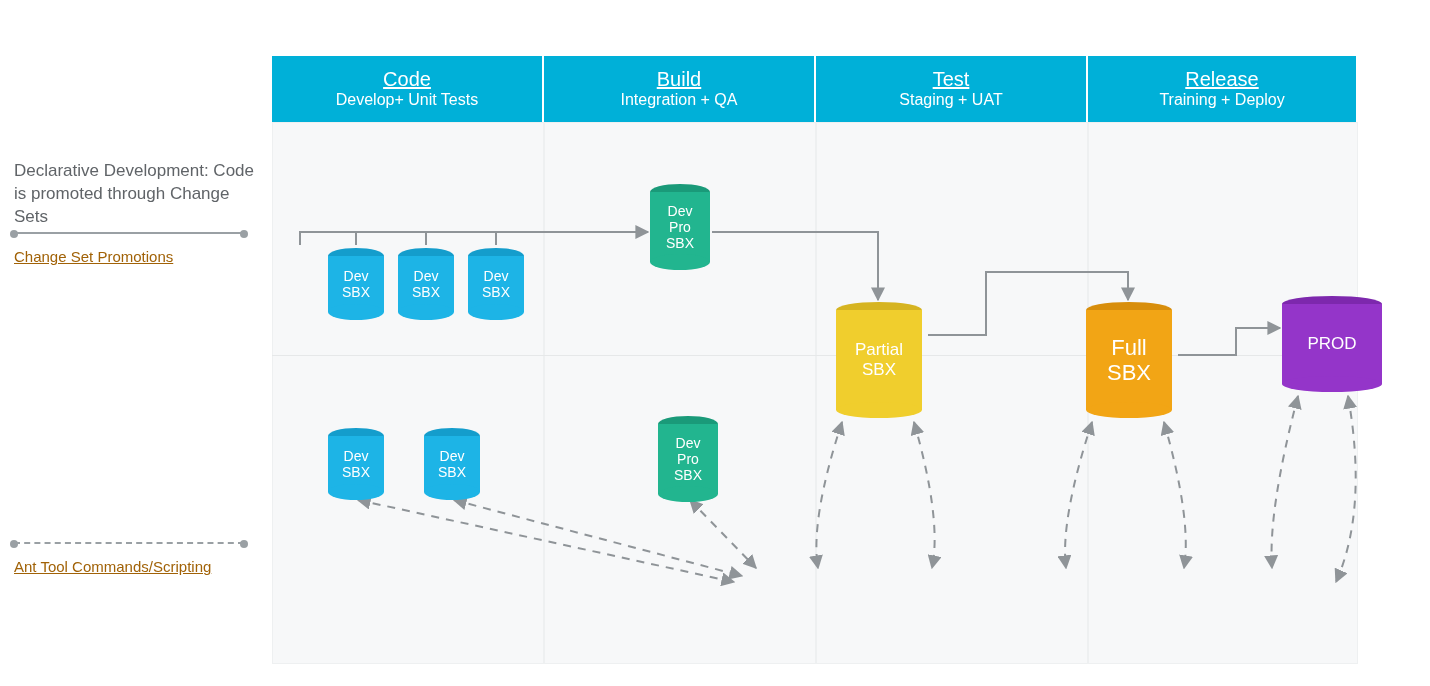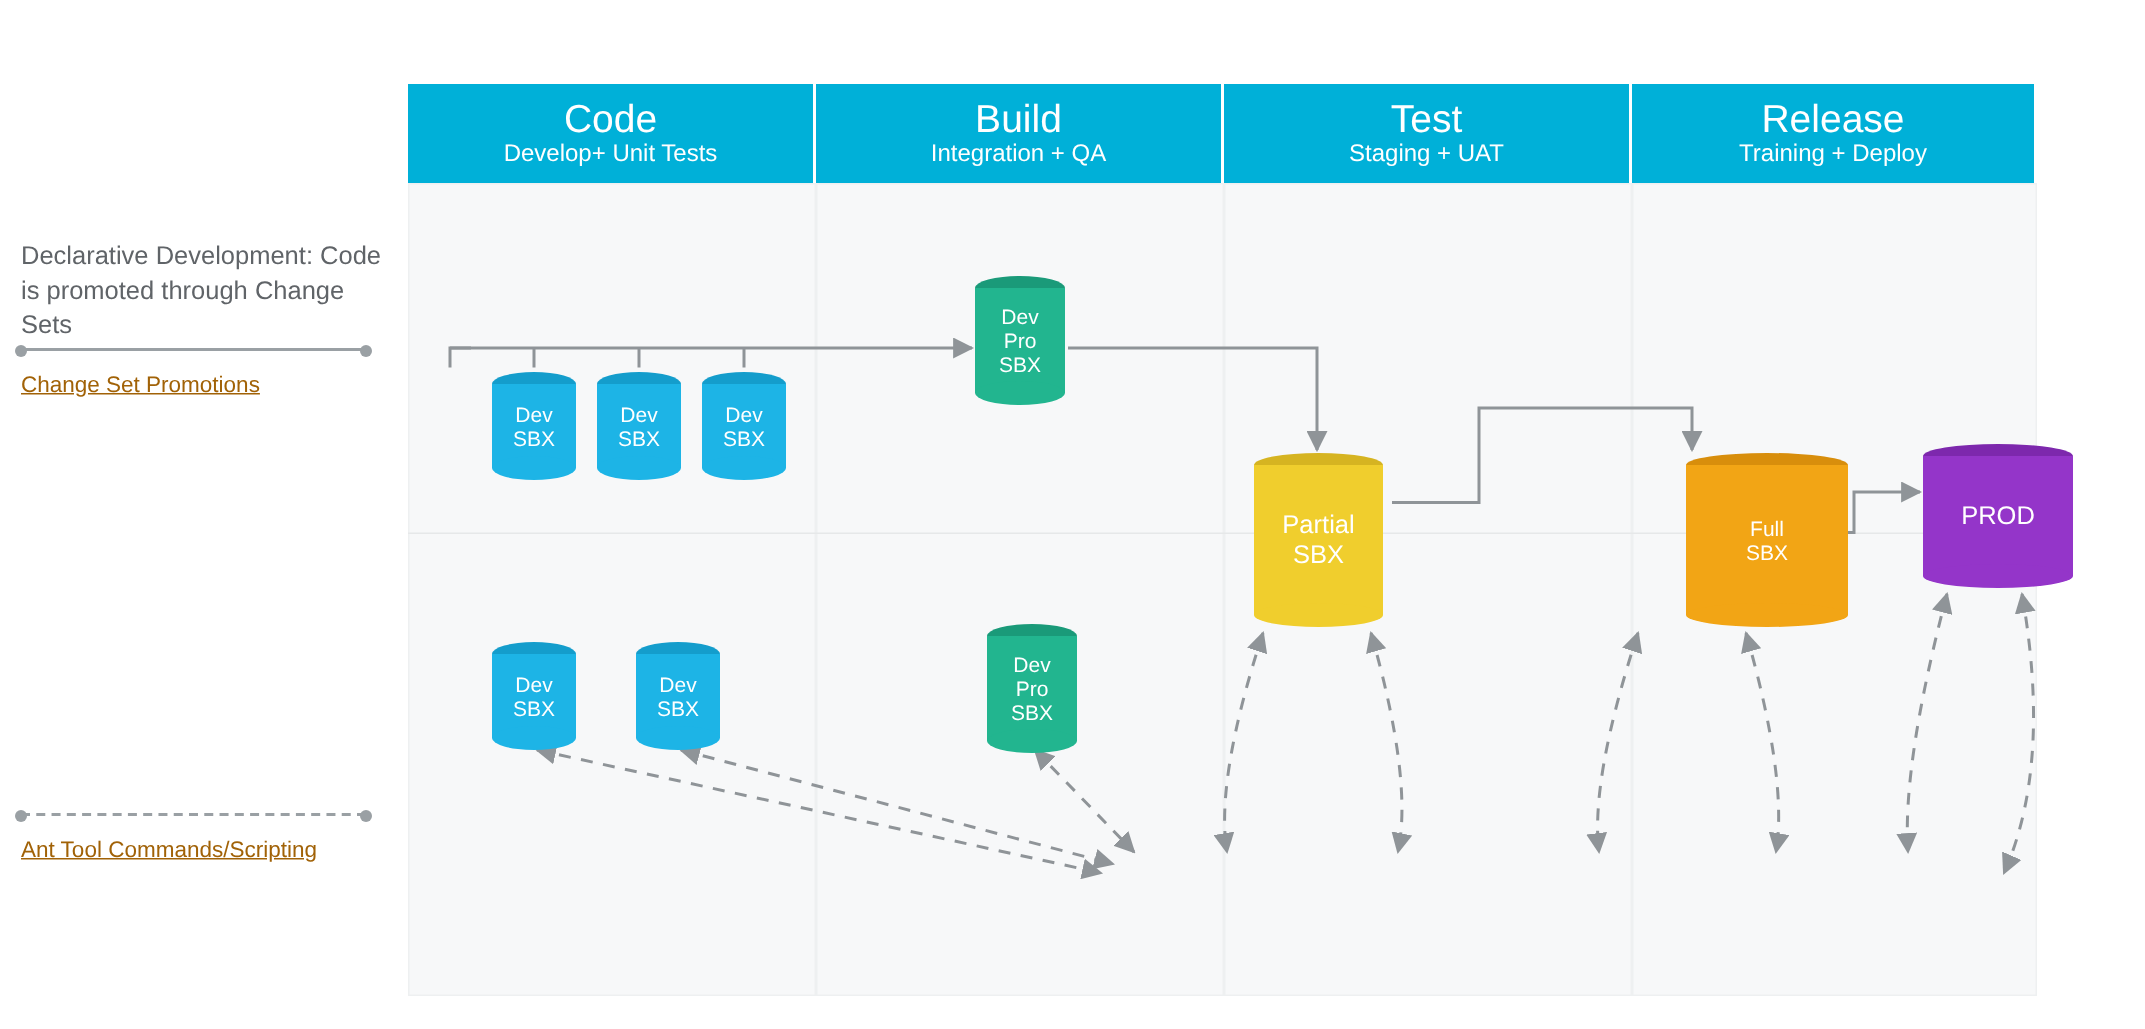--- a/index.html
+++ b/index.html
@@ -1,20 +1,20 @@
 <!DOCTYPE html>
 <html><head>
 <meta charset="utf-8">
 <style>
   html,body{margin:0;padding:0;background:#fff;font-family:"Segoe UI",Arial,Helvetica,sans-serif;color:#555;}
   #stage{position:relative;width:1430px;height:686px;overflow:hidden;}
   .hdr{position:absolute;top:56px;height:66px;background:#00b0d8;
        display:flex;flex-direction:column;align-items:center;justify-content:center;
        color:#fff;}
-  .hdr .big{font-size:26px;font-weight:300;line-height:1;}
+  .hdr .big{font-size:20px;font-weight:300;line-height:1;text-decoration:underline;}
   .hdr .small{font-size:16px;font-weight:300;margin-top:2px;}
   .panel{position:absolute;top:122px;height:540px;background:#f7f8f9;border:1px solid #eef0f1;}
   .row-div{position:absolute;left:272px;width:1084px;height:0;border-top:1px solid #e6e8e9;}
 
   .side-txt{position:absolute;left:14px;width:240px;font-size:17px;line-height:1.35em;color:#606468;}
   .side-cap{position:absolute;left:14px;width:240px;font-size:15px;color:#a16207;text-decoration:underline;}
 
   .leg-line{position:absolute;left:14px;width:230px;height:0;}
   .leg-dot{position:absolute;width:8px;height:8px;border-radius:50%;background:#9aa0a4;top:-4px;}
   .leg-solid{border-top:2px solid #9aa0a4;}
@@ -137,21 +137,21 @@
       <span class="lbl">Dev<br>SBX</span>
   </div>
   <div class="cyl teal" style="left:650px;top:192px;width:60px;height:70px">
     <div class="cyl-body"></div>
       <span class="lbl">Dev<br>Pro<br>SBX</span>
   </div>
   <div class="cyl yellow" style="left:836px;top:310px;width:86px;height:100px;font-size:17px">
     <div class="cyl-body"></div>
       <span class="lbl">Partial<br>SBX</span>
   </div>
-  <div class="cyl orange" style="left:1124px;top:310px;width:108px;height:100px;font-size:14px">
+  <div class="cyl orange" style="left:1086px;top:310px;width:86px;height:100px;font-size:22px">
     <div class="cyl-body"></div>
       <span class="lbl">Full<br>SBX</span>
   </div>
   <div class="cyl purple" style="left:1282px;top:304px;width:100px;height:80px;font-size:17px">
     <div class="cyl-body"></div>
       <span class="lbl">PROD</span>
   </div>
 
   <div class="cyl blue" style="left:328px;top:436px;width:56px;height:56px">
     <div class="cyl-body"></div>

